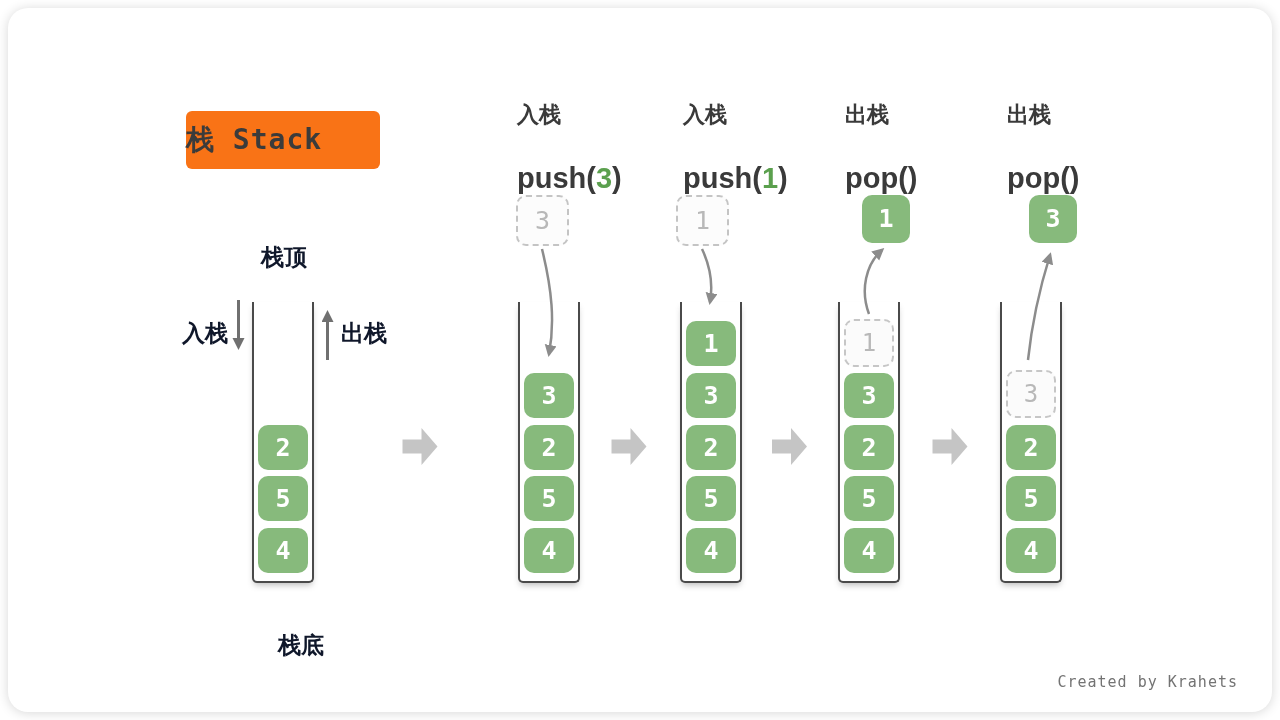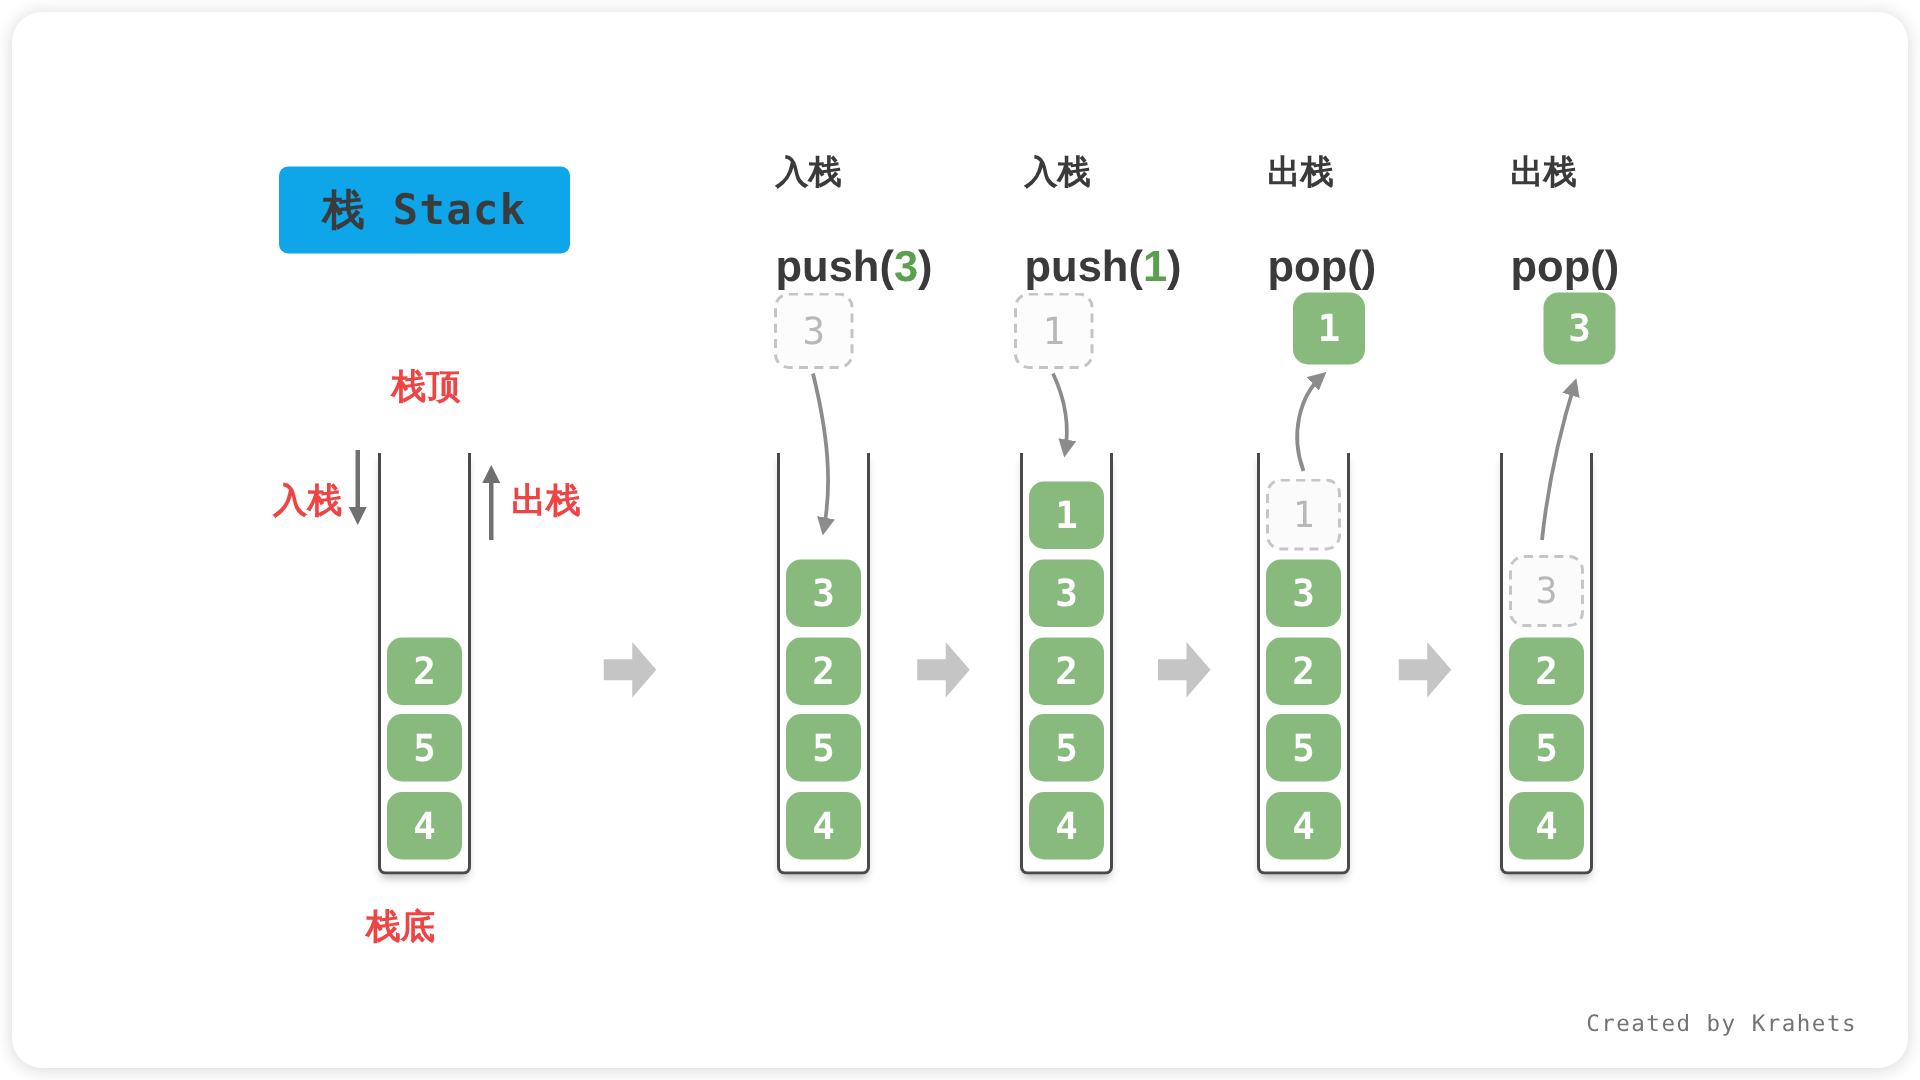--- a/index.html
+++ b/index.html
@@ -11,32 +11,32 @@
   .card {
     position:absolute; left:8px; top:8px; width:1264px; height:704px;
     background:#ffffff; border-radius:20px;
     box-shadow:0 1px 12px rgba(0,0,0,0.16);
   }
 
   .layer { position:absolute; left:0; top:0; width:1280px; height:720px; pointer-events:none; }
 
   .title-box {
     position:absolute; left:186px; top:111px; width:194px; height:58px;
-    background:#0ea5e9; border-radius:6px;
+    background:#f97316; border-radius:6px;
     font-family:"DejaVu Sans Mono","Liberation Mono",monospace;
     font-size:28px; font-weight:bold; color:#3b3b3b;
-    text-align:center; line-height:58px; letter-spacing:1px;
+    line-height:58px; letter-spacing:1px;
   }
 
   .legend-label {
-    position:absolute; color:#ef4444; font-weight:bold; font-size:23px;
+    position:absolute; color:#0f172a; font-weight:bold; font-size:23px;
     white-space:nowrap;
   }
   .top-label    { left:244px; top:242px; width:80px; text-align:center; }
-  .bottom-label { left:244px; top:602px; width:80px; text-align:left; }
+  .bottom-label { left:244px; top:630px; width:80px; text-align:right; }
   .push-side-label { left:148px; top:318px; width:80px; text-align:right; }
   .pop-side-label  { left:341px; top:318px; width:80px; text-align:left; }
 
   .stack {
     position:absolute; top:302px; width:62px; height:281px;
     border-left:2px solid #4a4a4a; border-right:2px solid #4a4a4a;
     border-bottom:2px solid #4a4a4a; border-radius:0 0 5px 5px;
     background:#ffffff;
     box-shadow:0 4px 6px -2px rgba(60,60,60,0.35);
   }

